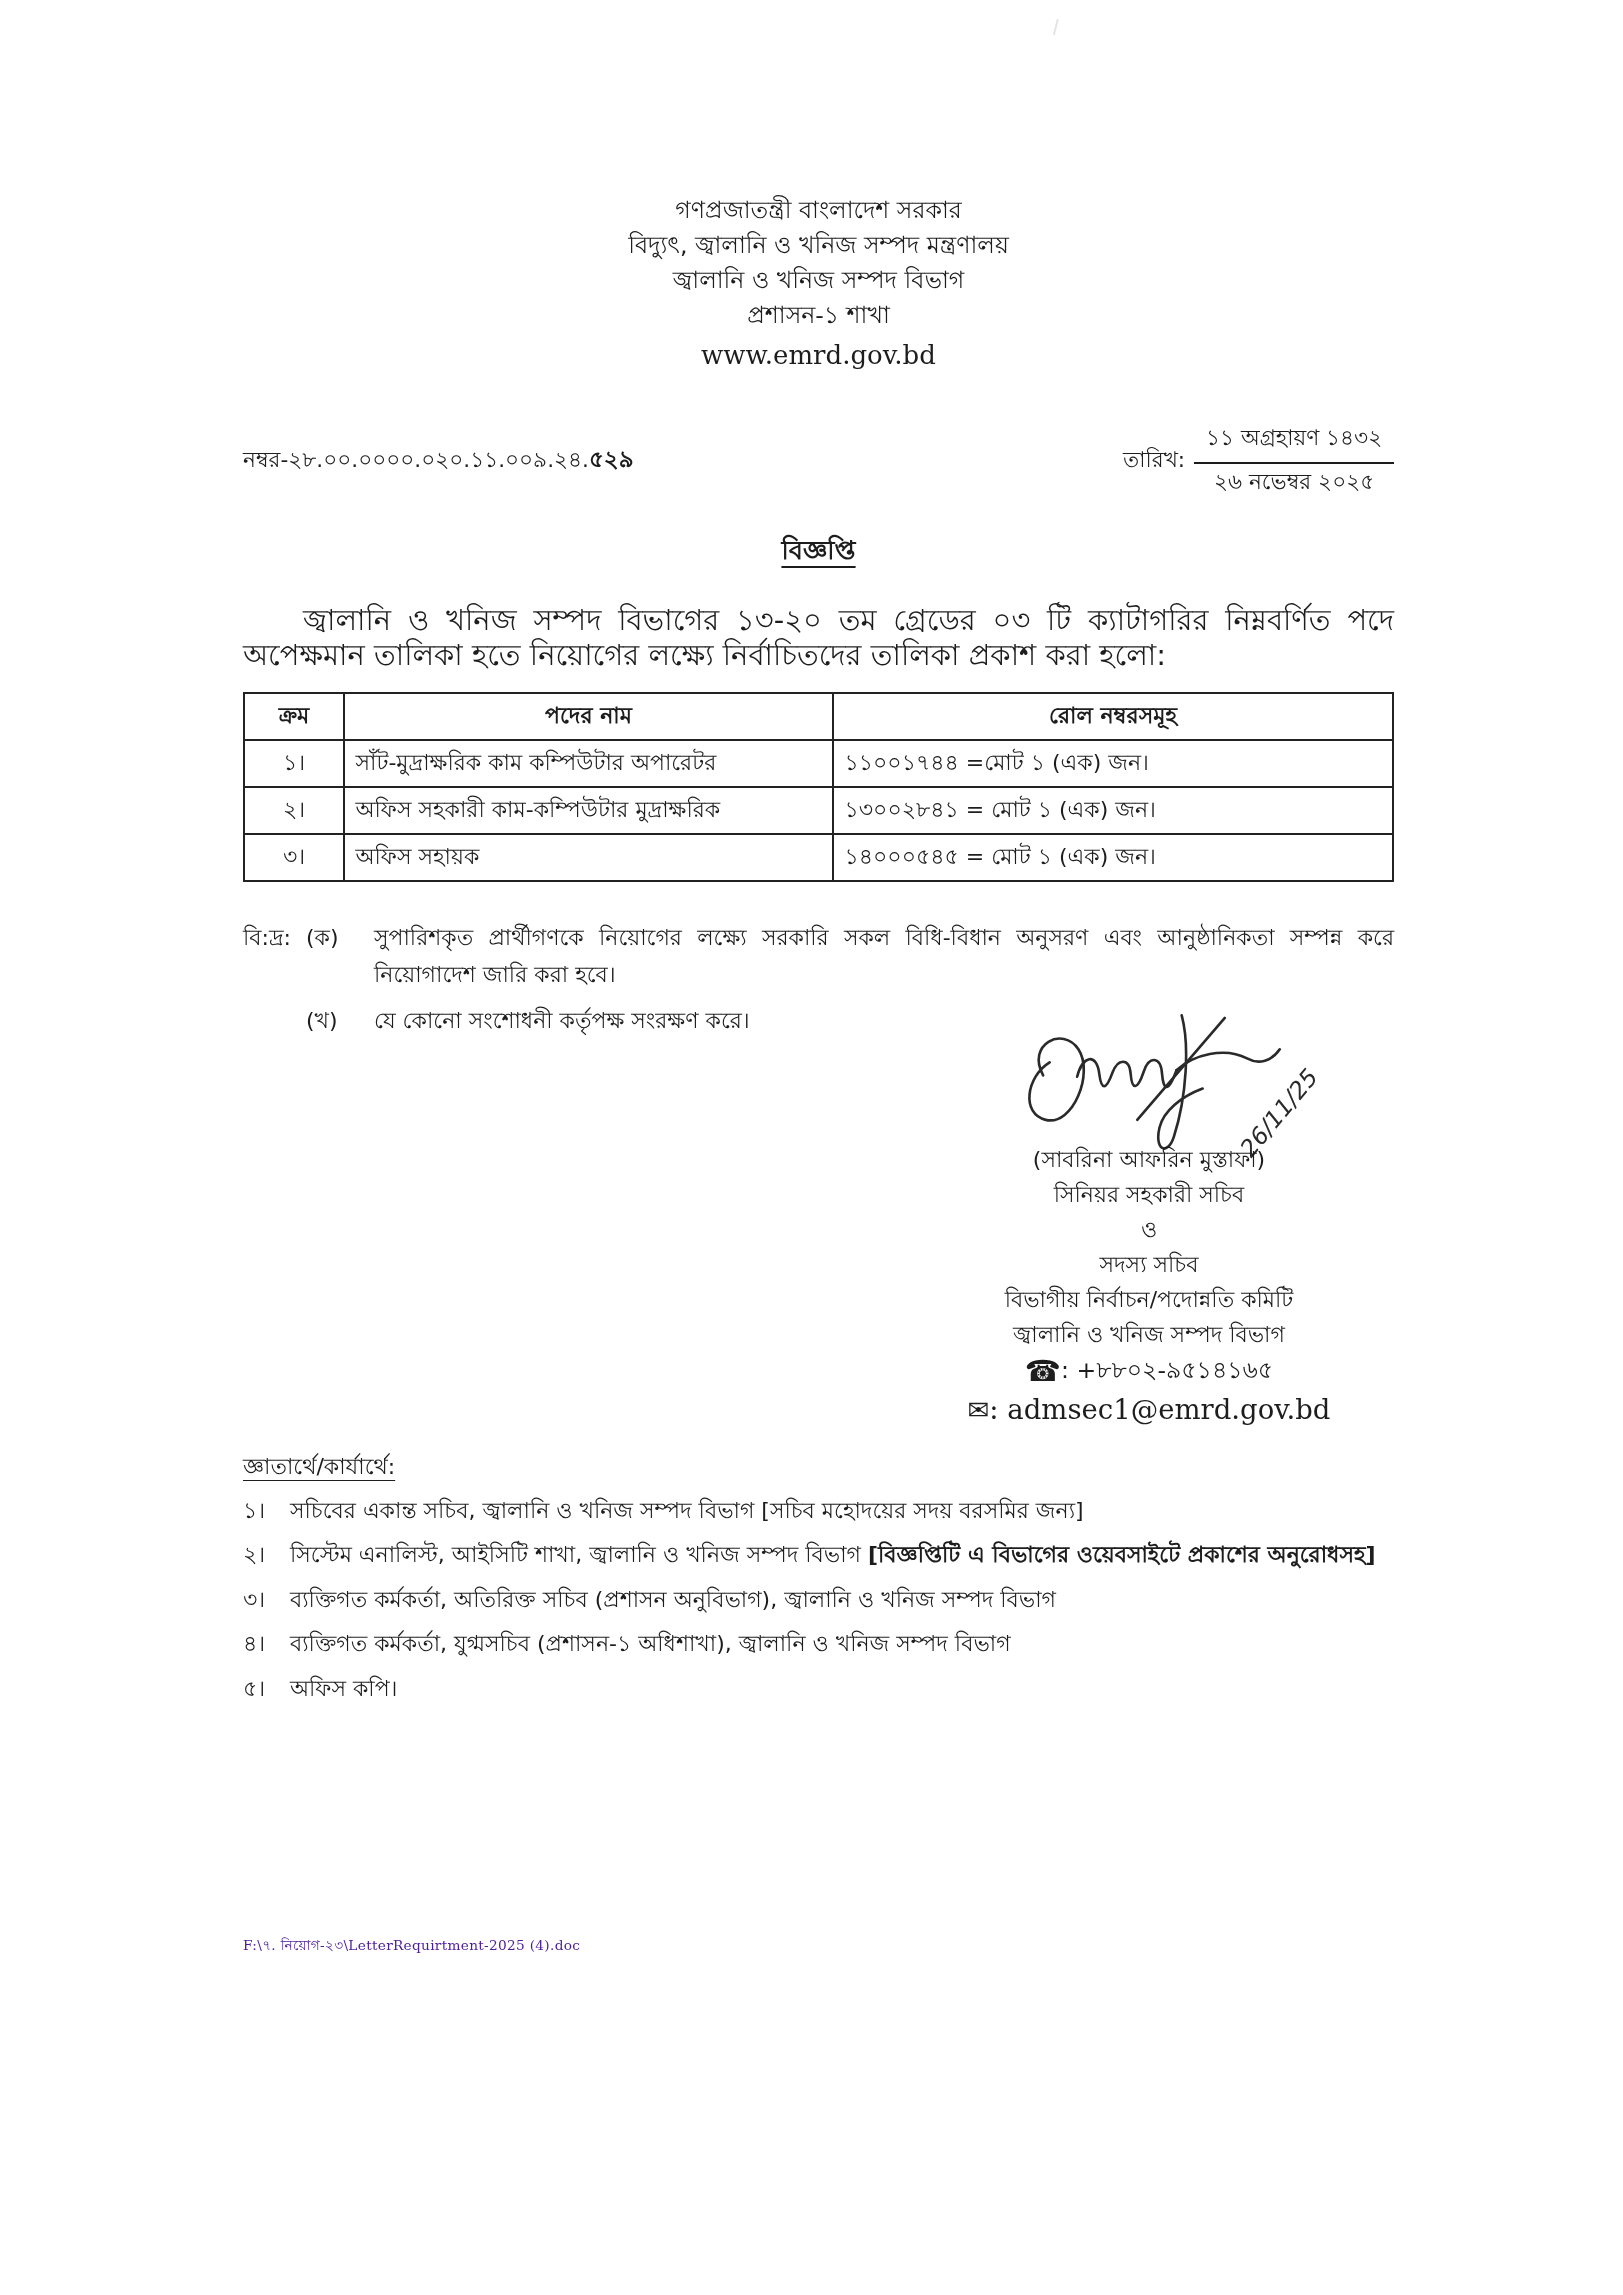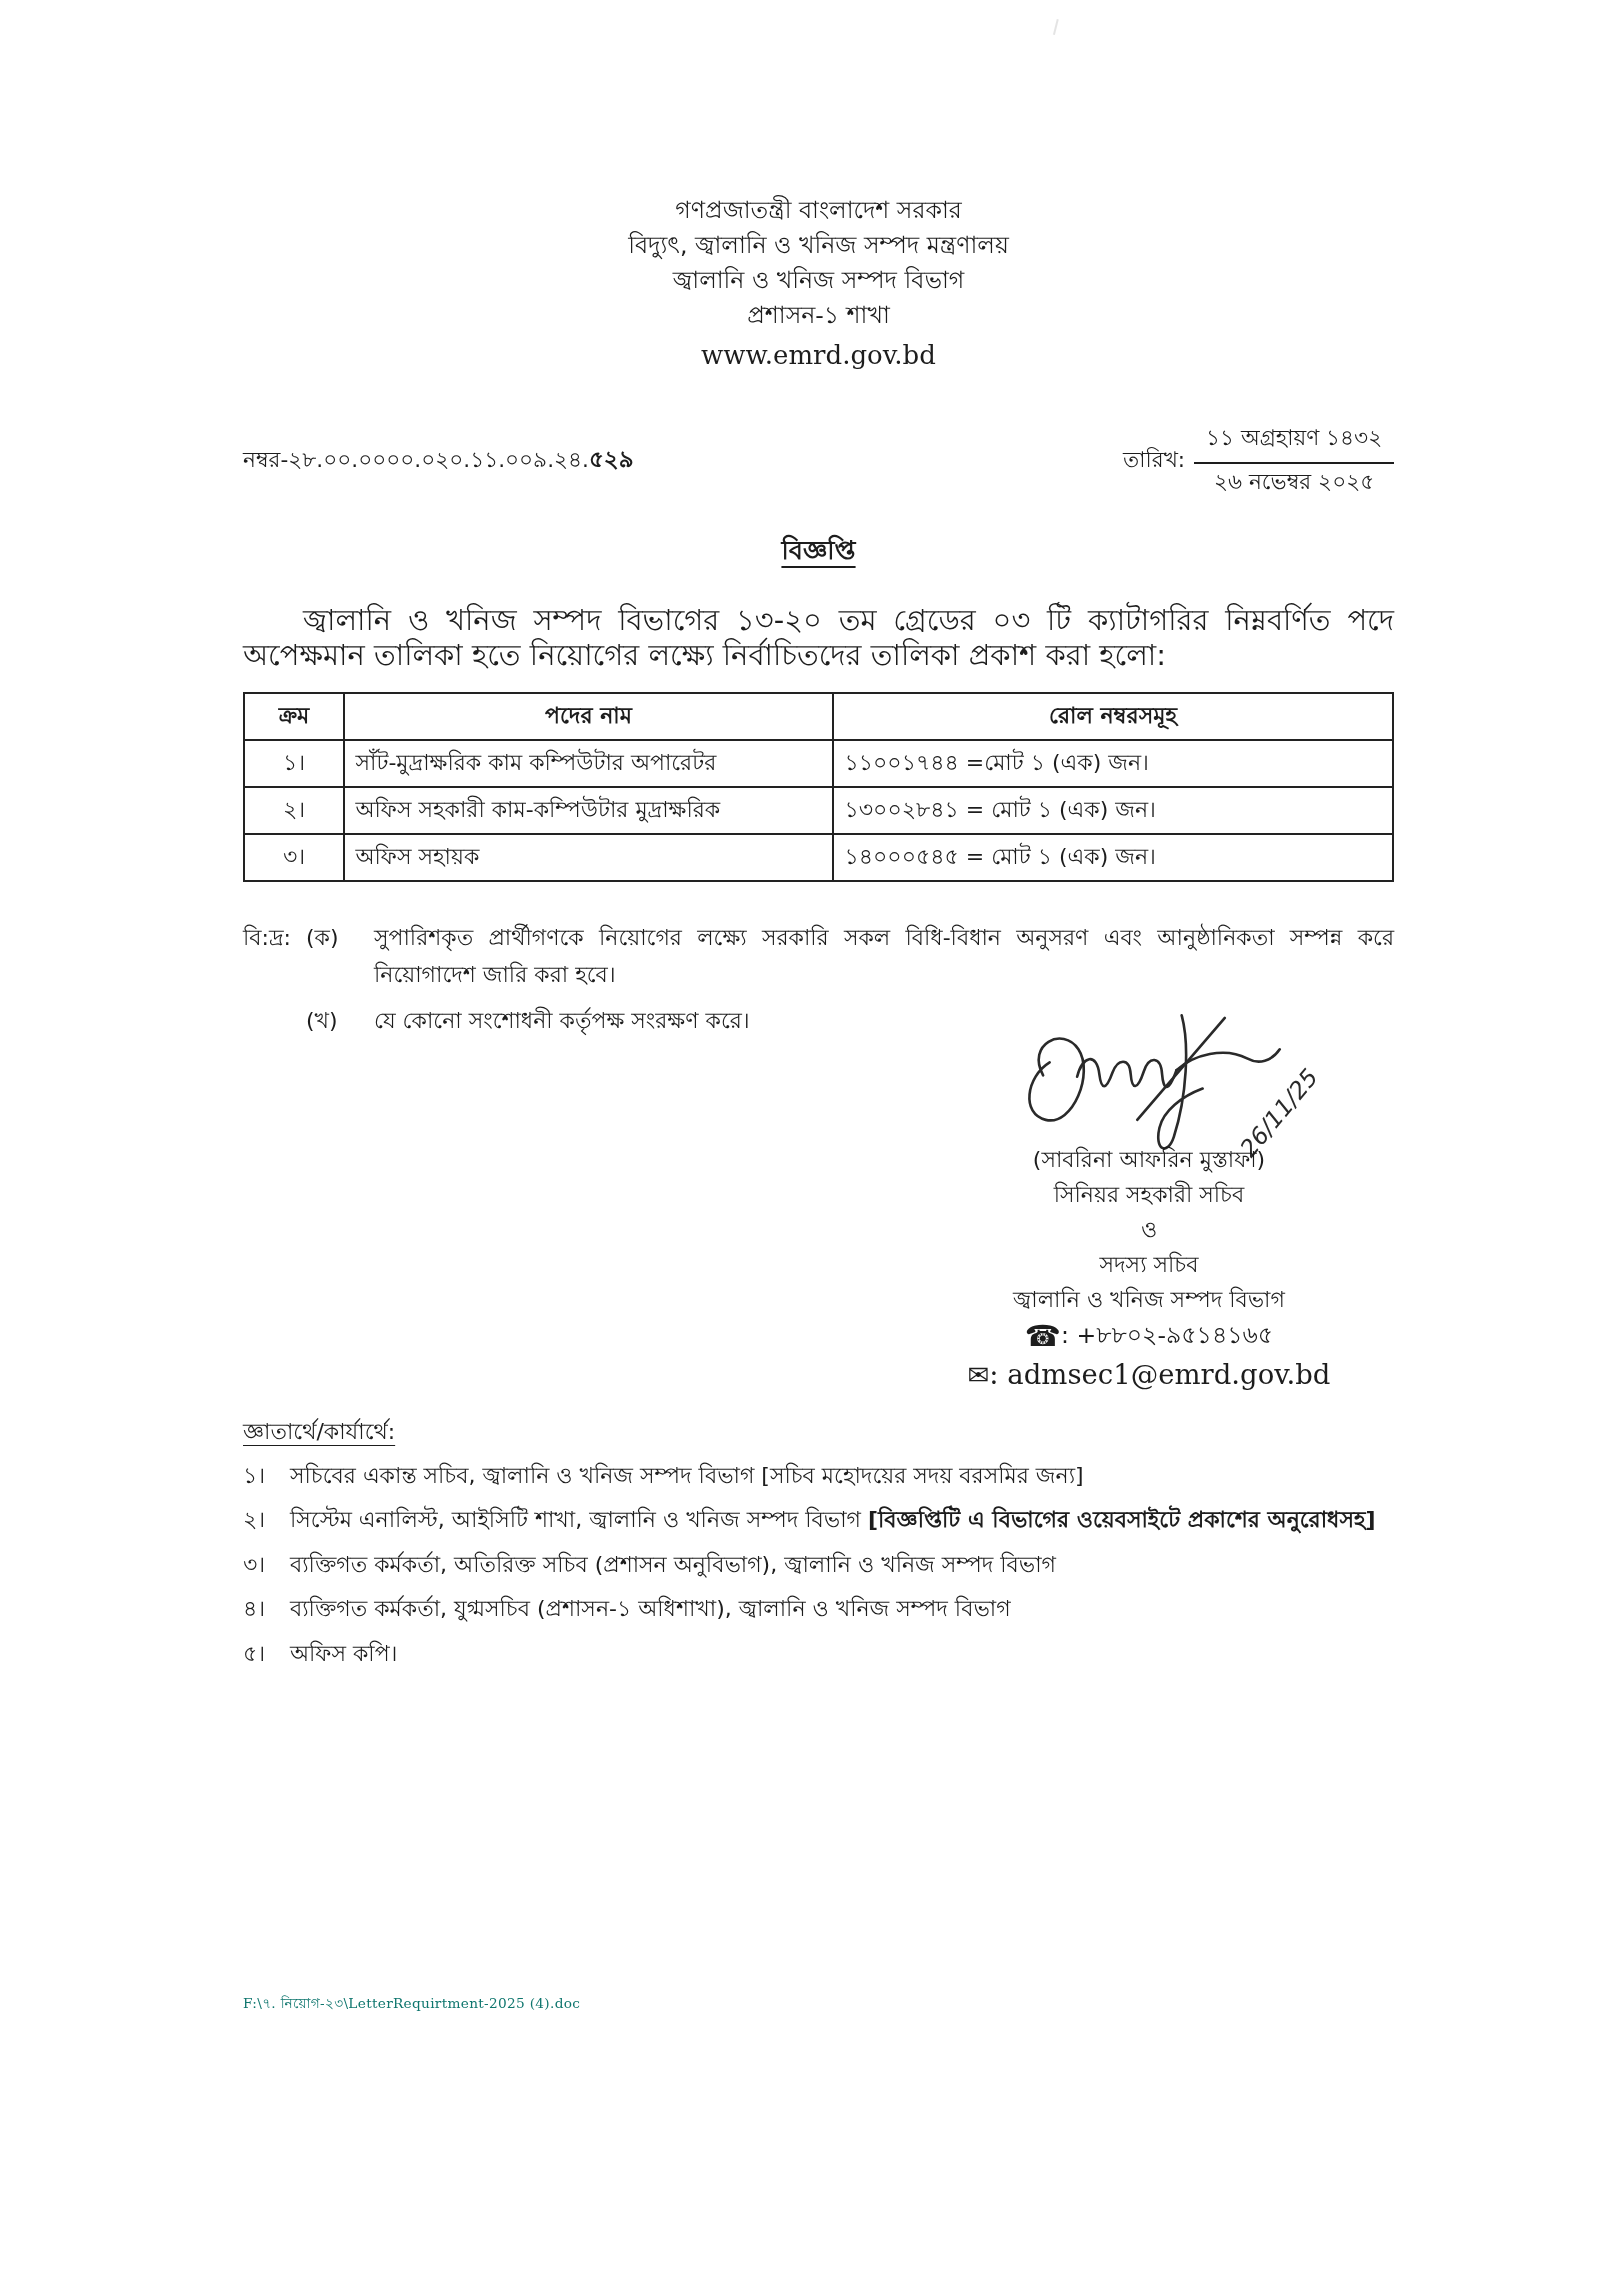--- a/index.html
+++ b/index.html
@@ -54,21 +54,21 @@
   .sig-email{font-size:27.5px;line-height:39px;font-family:"DejaVu Serif","Liberation Serif",serif;}
   .sig-email .glyph{font-family:"DejaVu Sans","Liberation Sans",sans-serif;font-size:26px;}
   
   .distribution{margin-top:19.6px;font-size:22px;}
   .dist-heading{text-decoration:underline;text-decoration-thickness:1.3px;text-underline-offset:5.9px;line-height:35px;}
   .dist-item{display:flex;line-height:36px;margin-top:8.5px;}
   .dist-num{width:47px;flex:0 0 auto;}
   .dist-text{flex:1;}
   .dist-text b{font-weight:bold;}
   
-  .file-footer{position:absolute;left:243px;top:1992px;font-size:13.7px;color:#0f766e;
+  .file-footer{position:absolute;left:243px;top:1934px;font-size:13.7px;color:#4c1d95;
     font-family:"DejaVu Serif","Liberation Serif",serif;letter-spacing:0.3px;text-align:right;}
   
   .scan-artifact{position:absolute;left:1046px;top:18.3px;width:9.2px;height:15.7px;
     border-right:2.6px solid #c9c9c9;transform:rotate(14deg);opacity:.5;}
 </style>
 </head>
 <body>
 
 <div class="page">
 
@@ -152,20 +152,21 @@
         <path d="M330,26 C342,70 338,150 318,212 C308,242 288,232 296,198 C302,172 330,150 362,138"></path>
         <path d="M396,30 L262,186"></path>
         <path d="M322,110 C348,86 396,74 430,92 C448,102 468,96 480,78"></path>
       </g>
       <text transform="rotate(-50 462 196)" x="408" y="208" font-size="36" fill="#2a2a2a" font-style="italic" font-family="DejaVu Sans, Liberation Sans, sans-serif">26/11/25</text>
     </svg>
     <div class="sig-line">(সাবরিনা আফরিন মুস্তাফা)</div>
     <div class="sig-line">সিনিয়র সহকারী সচিব</div>
     <div class="sig-line">ও</div>
     <div class="sig-line">সদস্য সচিব</div>
+    <div class="sig-line">বিভাগীয় নির্বাচন/পদোন্নতি কমিটি</div>
     <div class="sig-line">জ্বালানি ও খনিজ সম্পদ বিভাগ</div>
     <div class="sig-contact">
       <span class="glyph">☎</span><span>: </span><span>+৮৮০২-৯৫১৪১৬৫</span>
     </div>
     <div class="sig-email">
       <span class="glyph">✉</span><span>: </span><span>admsec1@emrd.gov.bd</span>
     </div>
   </div>
 
   <div class="distribution">

